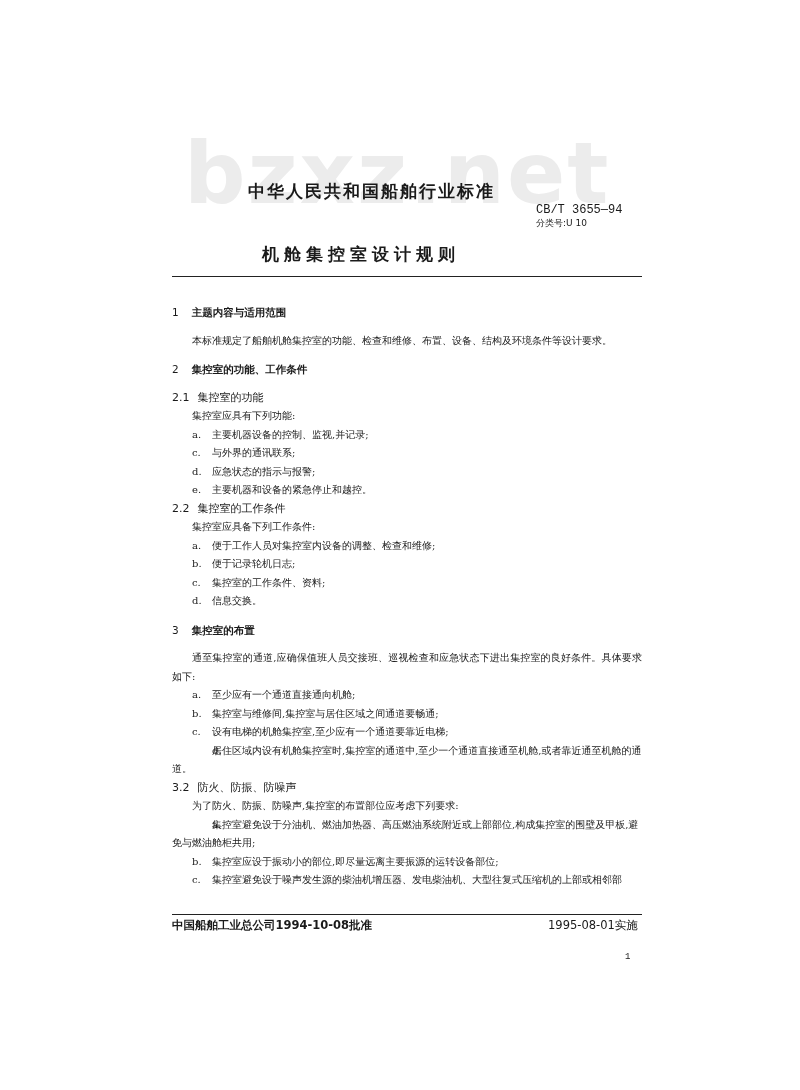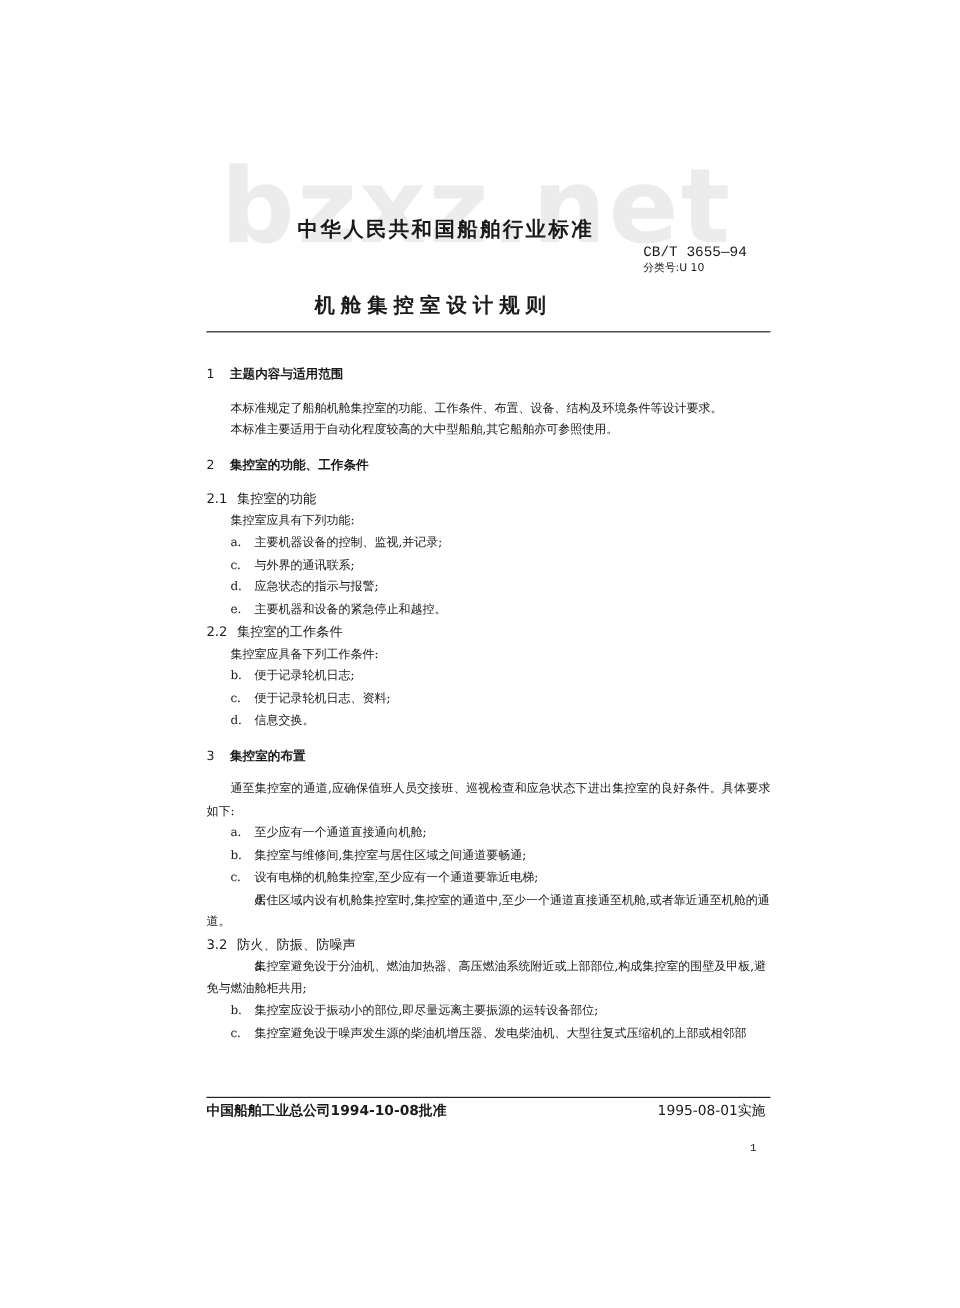--- a/index.html
+++ b/index.html
@@ -42,51 +42,52 @@
 <div class="abs std-code">CB/T 3655—94</div>
 <div class="abs std-class">分类号:U 10</div>
 <div class="abs doc-title">机舱集控室设计规则</div>
 
 <div class="rule-top"></div>
 
 <div class="content">
 
   <p class="h1"><span class="num">1</span> <span>主题内容与适用范围</span></p>
   <div class="gap"></div>
-  <p class="p">本标准规定了船舶机舱集控室的功能、工作条件、布置、设备、结构及环境条件等设计要求。</p>
-  <p class="p">本标准主要适用于自动化程度较高的大中型船舶,其它船舶亦可参照使用。</p>
+  <p class="p">本标准规定了船舶机舱集控室的功能、检查和维修、布置、设备、结构及环境条件等设计要求。</p>
   <div class="gap"></div>
 
   <p class="h1"><span class="num">2</span> <span>集控室的功能、工作条件</span></p>
   <div class="gap"></div>
 
   <p class="h2"><span class="num">2.1</span> <span>集控室的功能</span></p>
   <p class="p">集控室应具有下列功能:</p>
   <p class="li"><span class="mark">a.</span><span>主要机器设备的控制、监视,并记录;</span></p>
   <p class="li"><span class="mark">c.</span><span>与外界的通讯联系;</span></p>
   <p class="li"><span class="mark">d.</span><span>应急状态的指示与报警;</span></p>
   <p class="li"><span class="mark">e.</span><span>主要机器和设备的紧急停止和越控。</span></p>
 
   <p class="h2"><span class="num">2.2</span> <span>集控室的工作条件</span></p>
   <p class="p">集控室应具备下列工作条件:</p>
+  <p class="li"><span class="mark">a.</span><span>便于工作人员对集控室内设备的调整、检查和维修;</span></p>
   <p class="li"><span class="mark">b.</span><span>便于记录轮机日志;</span></p>
-  <p class="li"><span class="mark">c.</span><span>便于记录轮机日志、资料;</span></p>
+  <p class="li"><span class="mark">c.</span><span>集控室的工作条件、资料;</span></p>
   <p class="li"><span class="mark">d.</span><span>信息交换。</span></p>
   <div class="gap"></div>
 
   <p class="h1"><span class="num">3</span> <span>集控室的布置</span></p>
   <div class="gap"></div>
 
   <p class="p">通至集控室的通道,应确保值班人员交接班、巡视检查和应急状态下进出集控室的良好条件。具体要求如下:</p>
   <p class="li"><span class="mark">a.</span><span>至少应有一个通道直接通向机舱;</span></p>
   <p class="li"><span class="mark">b.</span><span>集控室与维修间,集控室与居住区域之间通道要畅通;</span></p>
   <p class="li"><span class="mark">c.</span><span>设有电梯的机舱集控室,至少应有一个通道要靠近电梯;</span></p>
   <p class="li wrap"><span class="mark">d.</span><span>居住区域内设有机舱集控室时,集控室的通道中,至少一个通道直接通至机舱,或者靠近通至机舱的通道。</span></p>
 
   <p class="h2"><span class="num">3.2</span> <span>防火、防振、防噪声</span></p>
+  <p class="p">为了防火、防振、防噪声,集控室的布置部位应考虑下列要求:</p>
   <p class="li wrap"><span class="mark">a.</span><span>集控室避免设于分油机、燃油加热器、高压燃油系统附近或上部部位,构成集控室的围壁及甲板,避免与燃油舱柜共用;</span></p>
   <p class="li"><span class="mark">b.</span><span>集控室应设于振动小的部位,即尽量远离主要振源的运转设备部位;</span></p>
   <p class="li" style="white-space:nowrap;overflow:hidden;"><span class="mark">c.</span><span>集控室避免设于噪声发生源的柴油机增压器、发电柴油机、大型往复式压缩机的上部或相邻部</span></p>
 </div>
 
 <div class="rule-bottom"></div>
 
 <div class="abs footer-left">中国船舶工业总公司1994-10-08批准</div>
 <div class="abs footer-right">1995-08-01实施</div>
 <div class="abs page-num">1</div>

